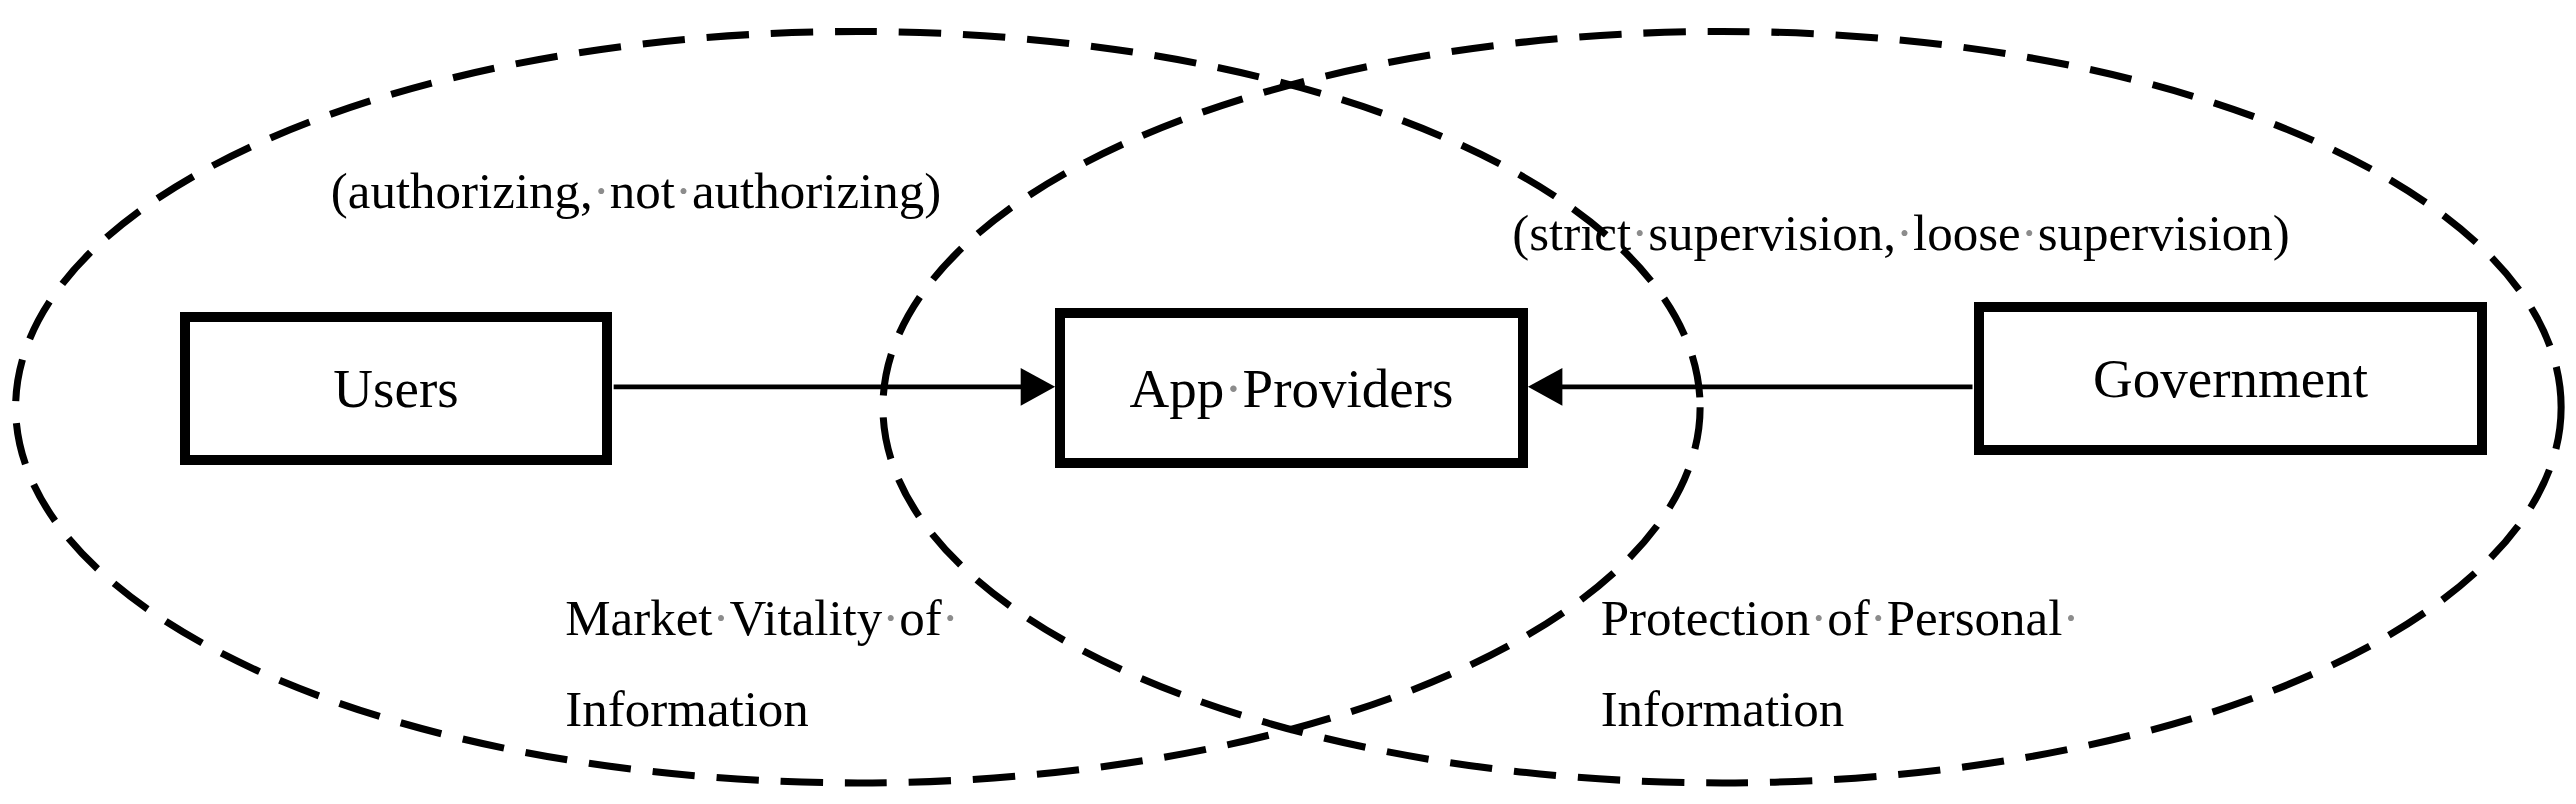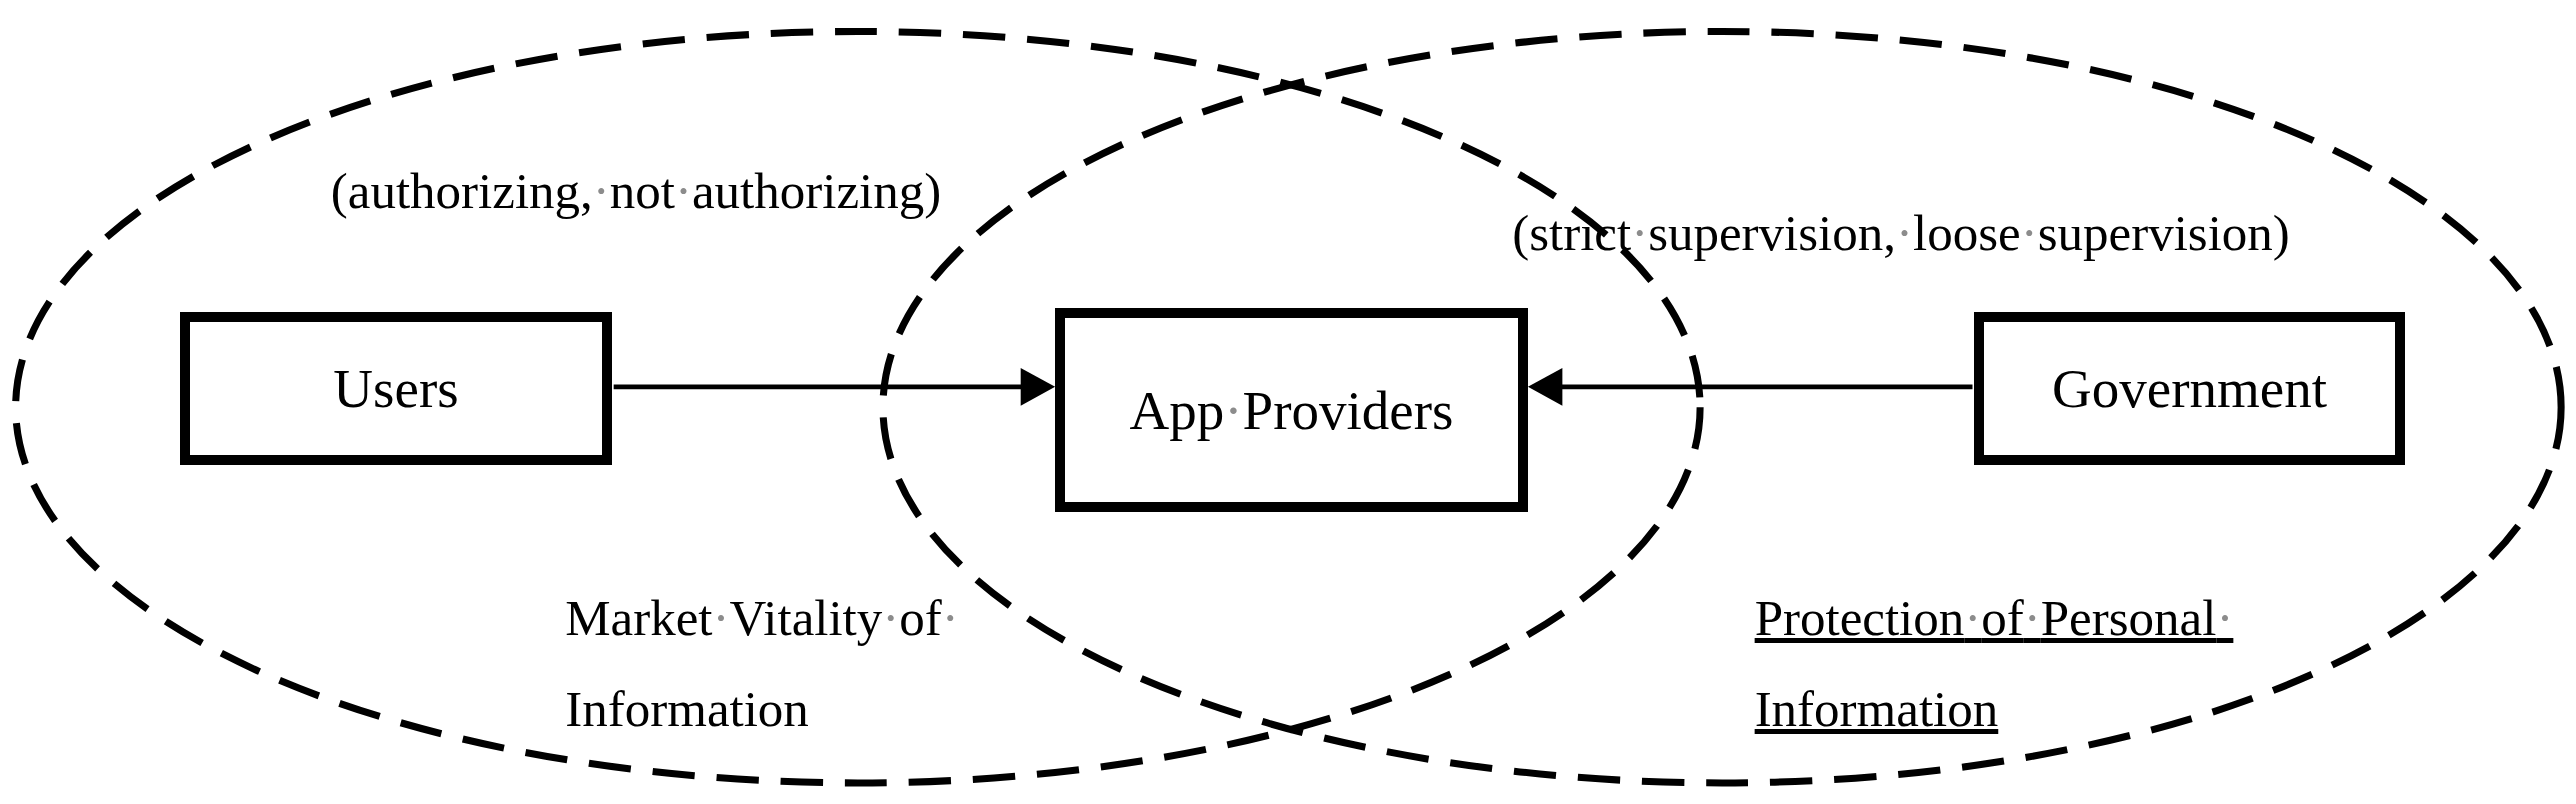--- a/index.html
+++ b/index.html
@@ -22,41 +22,41 @@
     box-sizing: border-box;
     border: 10.2px solid #000000;
     background: #ffffff;
     display: flex;
     align-items: center;
     justify-content: center;
     font-size: 55px;
     white-space: nowrap;
   }
   .node-users { left: 180px;  top: 312px; width: 432px; height: 153px; }
-  .node-app   { left: 1055px; top: 308px; width: 473px; height: 204px; }
-  .node-gov   { left: 1974px; top: 312px; width: 431px; height: 153px; }
+  .node-app   { left: 1055px; top: 308px; width: 473px; height: 160px; }
+  .node-gov   { left: 1974px; top: 302px; width: 513px; height: 153px; }
   .lbl {
     position: absolute;
     font-size: 51px;
     white-space: nowrap;
     transform: translate(-50%, -50%);
   }
   .lbl-auth       { left: 624px;  top: 191px; margin-left: 12px; }
   .lbl-strict     { left: 1901px; top: 193px; margin-top: 40px; }
   .lbl-compliance { left: 1295px; top: 509px; }
   .lbl2 {
     position: absolute;
     font-size: 51px;
     white-space: nowrap;
     text-align: left;
     line-height: 91px;
     transform: translateX(-50%);
   }
   .lbl2-market     { left: 762px;  top: 573px; }
-  .lbl2-protection { left: 1994px; top: 573px; text-decoration: underline; }
+  .lbl2-protection { left: 1840px; top: 573px; }
   .spdot { color: #8c8c8c; }
 </style>
 </head>
 <body>
 
 <div class="canvas">
 
   <svg class="shape-layer" viewBox="0 0 3291 1028" xmlns="http://www.w3.org/2000/svg">
     <ellipse cx="1096" cy="520" rx="1076" ry="480" fill="none" stroke="#000000" stroke-width="9" stroke-dasharray="54 28"></ellipse>
     <ellipse cx="2200" cy="520" rx="1072" ry="480" fill="none" stroke="#000000" stroke-width="9" stroke-dasharray="54 28"></ellipse>

